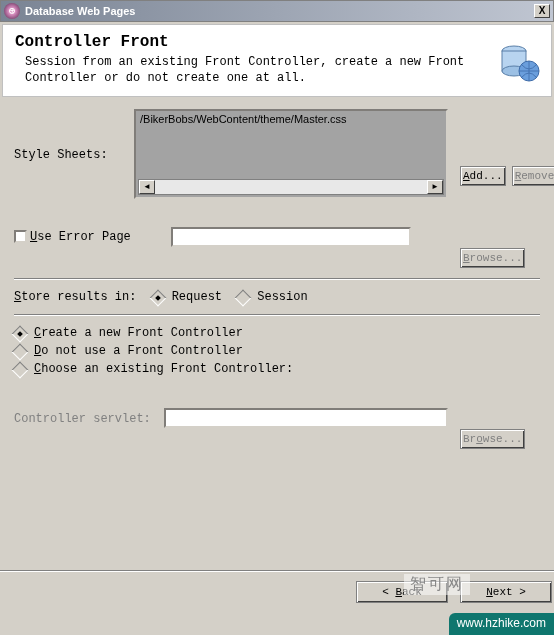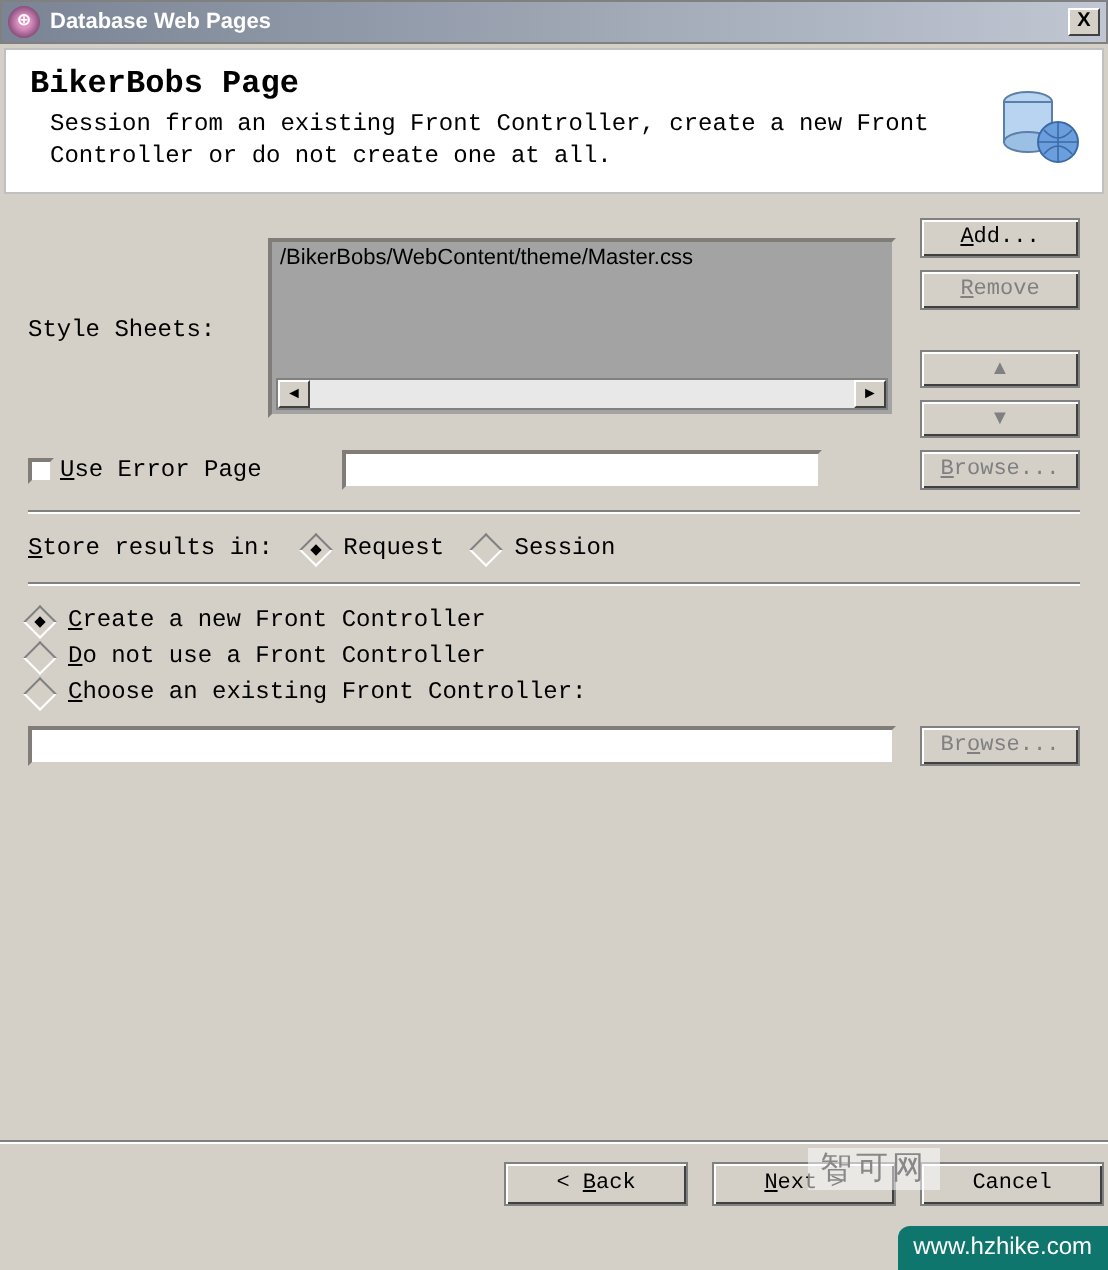--- a/index.html
+++ b/index.html
@@ -100,21 +100,21 @@
   .list-scroll {
     position: absolute;
     left: 2px; right: 2px; bottom: 2px;
     height: 16px;
     background: #d4d0c8;
     border: 1px solid #808080;
     display: flex;
   }
   .scroll-btn { width: 16px; height: 100%; background:#d4d0c8; border:1px solid #fff; border-right-color:#404040; border-bottom-color:#404040; font-size:8px; text-align:center; line-height:12px;}
   .scroll-track { flex:1; background: #e8e8e8;}
-  .btn-col { width: 80px; margin-left: 12px; display:flex; flex-direction:column; gap:6px; }
+  .btn-col { width: 80px; margin-left: 12px; display:flex; gap:6px;margin-top:43px; }
   .btn {
     background: #d4d0c8;
     border: 1px solid #808080;
     box-shadow: inset 1px 1px 0 #fff, inset -1px -1px 0 #404040;
     font-family: "Courier New", monospace;
     font-size: 11px;
     text-align: center;
     padding: 3px 2px;
     cursor: pointer;
     white-space: nowrap;
@@ -199,21 +199,21 @@
 </head>
 <body>
 
 <div class="titlebar">
   <span class="titlebar-icon">⊕</span>
   <span class="titlebar-text">Database Web Pages</span>
   <span class="titlebar-close">X</span>
 </div>
 
 <div class="header-panel">
-  <div class="header-title">BikerBobs Page</div>
+  <div class="header-title">Controller Front</div>
   <div class="header-desc">Session from an existing Front Controller, create a new Front Controller or do not create one at all.</div>
   <svg class="header-icon" viewBox="0 0 44 40">
     <ellipse cx="17" cy="8" rx="12" ry="5" fill="#b8d4f0" stroke="#5a7fa8"></ellipse>
     <rect x="5" y="8" width="24" height="20" fill="#b8d4f0" stroke="#5a7fa8"></rect>
     <ellipse cx="17" cy="28" rx="12" ry="5" fill="#9cc0e4" stroke="#5a7fa8"></ellipse>
     <circle cx="32" cy="28" r="10" fill="#6a9edc" stroke="#3c6aa8"></circle>
     <path d="M22 28 h20 M32 18 v20 M25 22 q7 8 14 0 M25 34 q7 -8 14 0" stroke="#3c6aa8" fill="none" stroke-width="0.8"></path>
   </svg>
 </div>
 
@@ -270,28 +270,28 @@
   <div class="checkbox-row">
     <span class="radio"></span>
     <span><span class="text-u">D</span><span>o not use a Front Controller</span></span>
   </div>
   <div class="checkbox-row">
     <span class="radio"></span>
     <span><span class="text-u">C</span><span>hoose an existing Front Controller:</span></span>
   </div>
 
   <div class="row" style="align-items:center; margin-top:10px;">
+    <div class="label-col disabled-label" style="width:150px">Controller servlet:</div>
     <div class="input"></div>
     <div class="btn-col" style="gap:0;">
       <div class="btn disabled">Br<span class="u">o</span>wse...</div>
     </div>
   </div>
 
 </div>
 
 <div class="footer">
   <div class="btn">&lt; <span class="u">B</span>ack</div>
   <div class="btn"><span class="u">N</span>ext &gt;</div>
-  <div class="btn">Cancel</div>
 </div>
 
 <div class="watermark1">智可网</div>
 <div class="watermark2">www.hzhike.com</div>
 
 </body></html>

